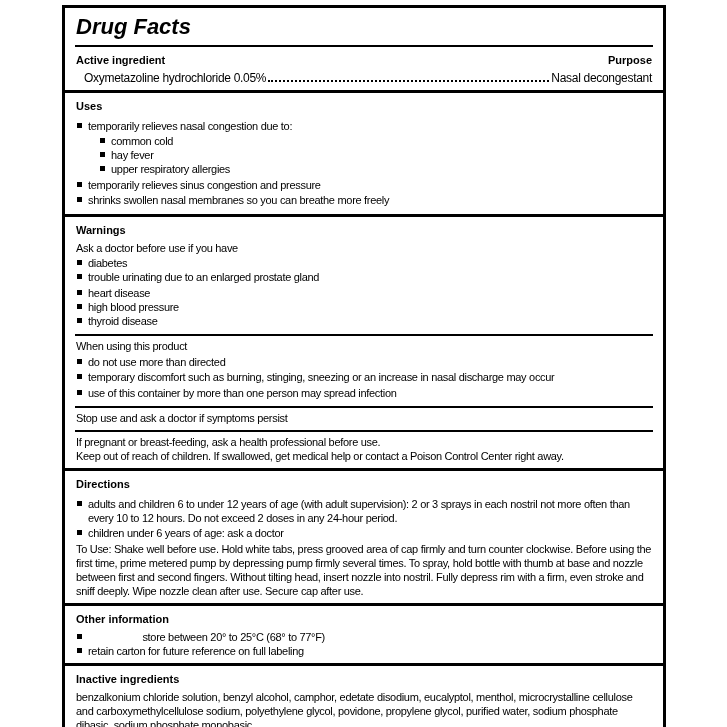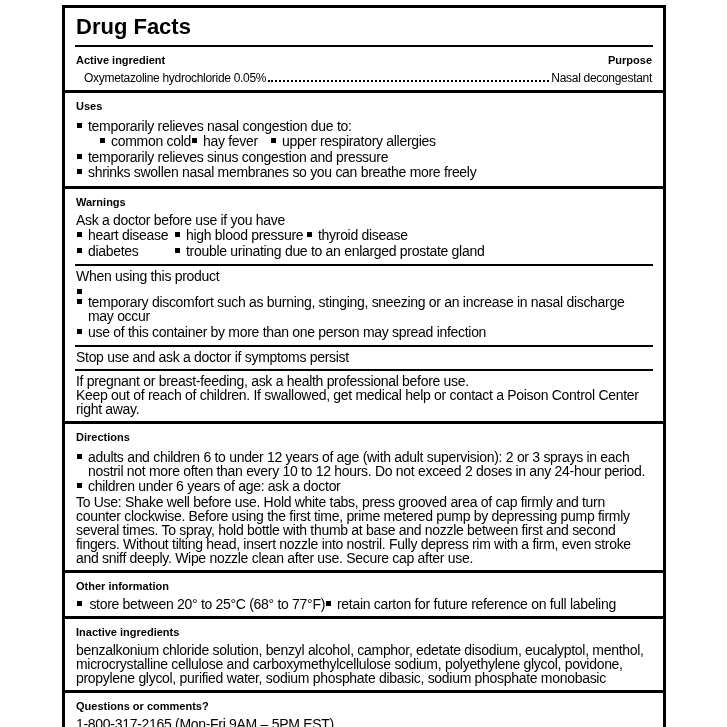--- a/index.html
+++ b/index.html
@@ -26,44 +26,45 @@
   .sec {
     padding: 3px 11px 5px 11px;
   }
   .bar-thick { border-top: 3px solid #000; }
   .rule-medium { border-top: 2px solid #000; margin: 0 10px; }
   .rule-thin  { border-top: 2px solid #000; margin: 0 10px; }
 
   .h1 {
     font-size: 22px;
     font-weight: bold;
+    font-style: italic;
     line-height: 26px;
     padding-top: 3px;
   }
   .h2 {
     font-size: 11px;
     font-weight: bold;
     line-height: 21px;
   }
   .body-txt, .b, .cellrow {
-    font-size: 14px;
+    font-size: 11px;
     line-height: 14px;
     letter-spacing: -0.3px;
   }
   .bd { font-weight: normal; }
 
   
   .b { display: flex; margin: 1.5px 0; }
   .sq {
     flex: 0 0 auto;
     width: 5px; height: 5px;
     background: #000;
     margin: 4px 6px 0 1px;
   }
-  .cellrow { display: flex; }
+  .cellrow { display: flex; flex-direction: column; }
   .cell { display: flex; }
 
   
   .sub-bullets { margin-left: 23px; margin-top: 1.5px; margin-bottom: 1.5px; }
   .sub-bullets .cell-1 { width: 92px; }
   .sub-bullets .cell-2 { width: 79px; }
 
   
   .warn-grid .cell-a { width: 98px; }
   .warn-grid .cell-b { width: 132px; }
@@ -145,49 +146,50 @@
       <span>shrinks swollen nasal membranes so you can breathe more freely</span>
     </div>
   </div>
 
   <div class="sec bar-thick">
     <div class="h2">Warnings</div>
     <div class="body-txt bd">Ask a doctor before use if you have</div>
     <div class="cellrow warn-grid">
       <span class="cell cell-a">
           <span class="sq"></span>
-          <span>heart disease</span>
-        </span>
-      <span class="cell cell-b">
-          <span class="sq"></span>
-          <span>high blood pressure</span>
-        </span>
-      <span class="cell">
-          <span class="sq"></span>
-          <span>thyroid disease</span>
+          <span>diabetes</span>
+        </span>
+      <span class="cell">
+          <span class="sq"></span>
+          <span>trouble urinating due to an enlarged prostate gland</span>
         </span>
     </div>
     <div class="cellrow warn-grid">
       <span class="cell cell-a">
           <span class="sq"></span>
-          <span>diabetes</span>
-        </span>
-      <span class="cell">
-          <span class="sq"></span>
-          <span>trouble urinating due to an enlarged prostate gland</span>
+          <span>heart disease</span>
+        </span>
+      <span class="cell cell-b">
+          <span class="sq"></span>
+          <span>high blood pressure</span>
+        </span>
+      <span class="cell">
+          <span class="sq"></span>
+          <span>thyroid disease</span>
         </span>
     </div>
   </div>
 
   <div class="rule-thin"></div>
 
   <div class="sec">
     <div class="body-txt bd">When using this product</div>
     <div class="b bd">
       <span class="sq"></span>
+      <span>do not use more than directed</span>
     </div>
     <div class="b">
       <span class="sq"></span>
       <span>temporary discomfort such as burning, stinging, sneezing or an increase in nasal discharge may occur</span>
     </div>
     <div class="b">
       <span class="sq"></span>
       <span>use of this container by more than one person may spread infection</span>
     </div>
   </div>

